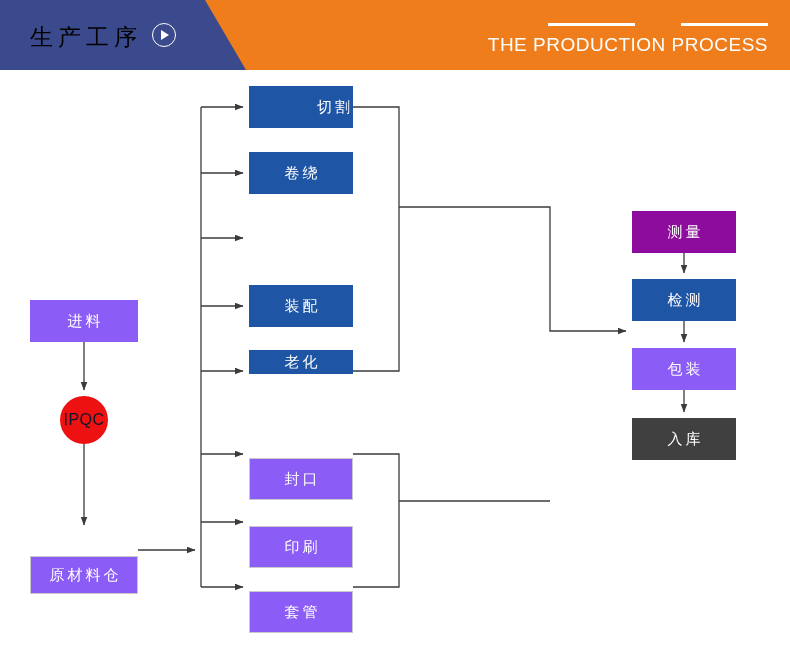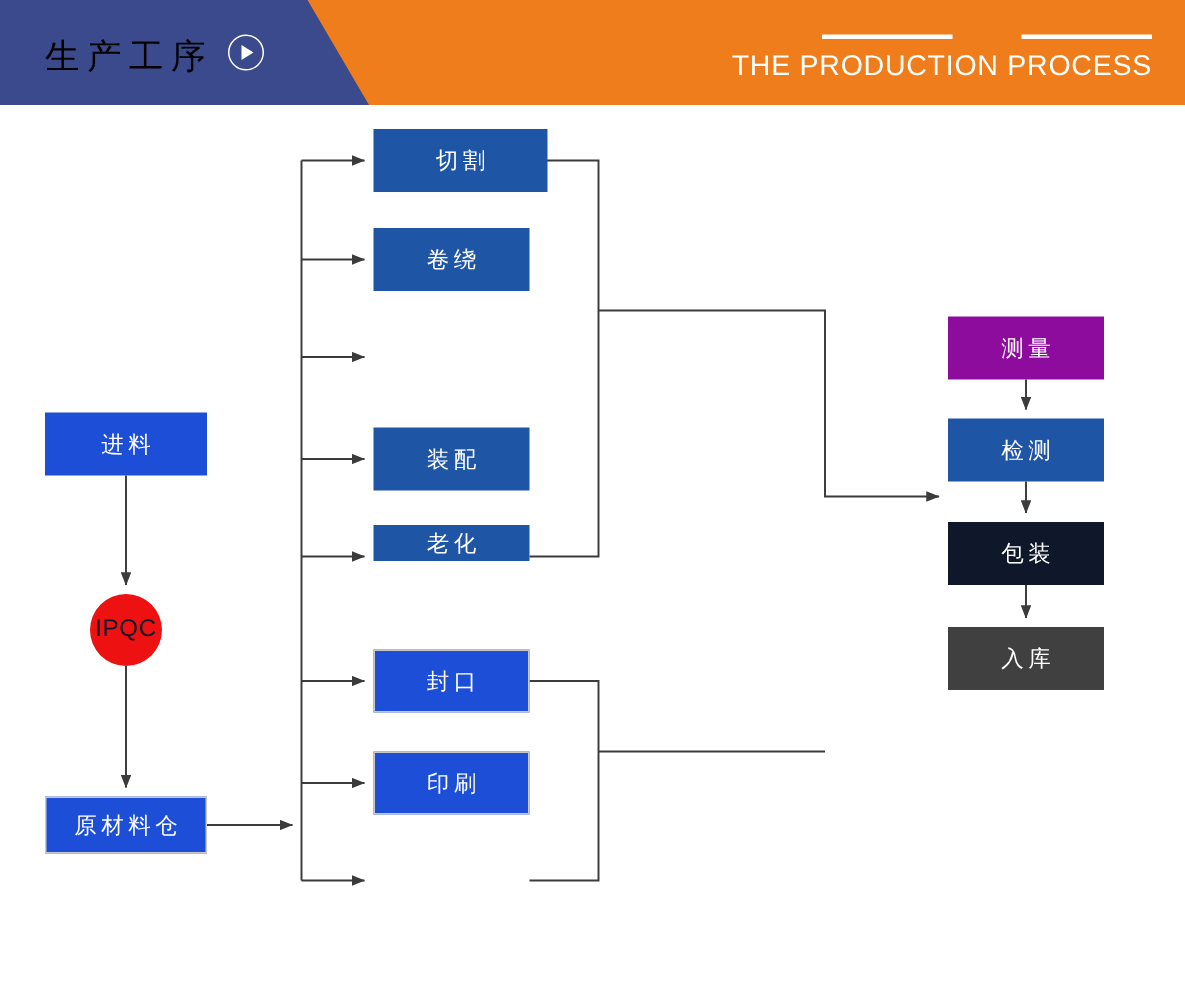--- a/index.html
+++ b/index.html
@@ -90,23 +90,23 @@
     display: flex;
     align-items: center;
     justify-content: center;
     color: #ffffff;
     font-size: 15px;
     letter-spacing: 3px;
     white-space: nowrap;
     text-indent: 3px;
   }
   .node.blue   { background: #1f55a5; }
-  .node.orange { background: #1d4ed8; }
+  .node.orange { background: #8b5cf6; margin-top: 25px; }
   .node.purple { background: #8d0c9e; }
-  .node.olive  { background: #0f172a; text-align: right; }
+  .node.olive  { background: #8b5cf6; text-align: right; }
   .node.pink   { background: #404040; }
   .node.bordered { border: 1px solid #c9c9c9; }
 
   #ipqc {
     position: absolute;
     width: 48px;
     height: 48px;
     border-radius: 50%;
     background: #ed1111;
     color: #0f172a;
@@ -184,39 +184,42 @@
   </div>
 
   <div id="ipqc" style="left:60px; top:396px;">
     <span>IPQC</span>
   </div>
 
   <div class="node orange bordered" style="left:30px; top:531px; width:108px; height:38px;font-family:Liberation Serif, serif;">
     <span>原材料仓</span>
   </div>
 
-  <div class="node blue" style="left:249px; top:86px; width:116px; height:42px;">
+  <div class="node blue" style="left:249px; top:86px; width:104px; height:42px;justify-content:flex-end;">
     <span>切割</span>
   </div>
   <div class="node blue" style="left:249px; top:152px; width:104px; height:42px;">
     <span>卷绕</span>
   </div>
   <div class="node blue" style="left:249px; top:285px; width:104px; height:42px;">
     <span>装配</span>
   </div>
   <div class="node blue" style="left:249px; top:350px; width:104px; height:24px;">
     <span>老化</span>
   </div>
 
   <div class="node orange bordered" style="left:249px; top:433px; width:104px; height:42px;">
     <span>封口</span>
   </div>
   <div class="node orange bordered" style="left:249px; top:501px; width:104px; height:42px;">
     <span>印刷</span>
   </div>
+  <div class="node orange bordered" style="left:249px; top:566px; width:104px; height:42px;">
+    <span>套管</span>
+  </div>
 
   <div class="node purple" style="left:632px; top:211px; width:104px; height:42px;">
     <span>测量</span>
   </div>
   <div class="node blue" style="left:632px; top:279px; width:104px; height:42px;">
     <span>检测</span>
   </div>
   <div class="node olive" style="left:632px; top:348px; width:104px; height:42px;">
     <span>包装</span>
   </div>

